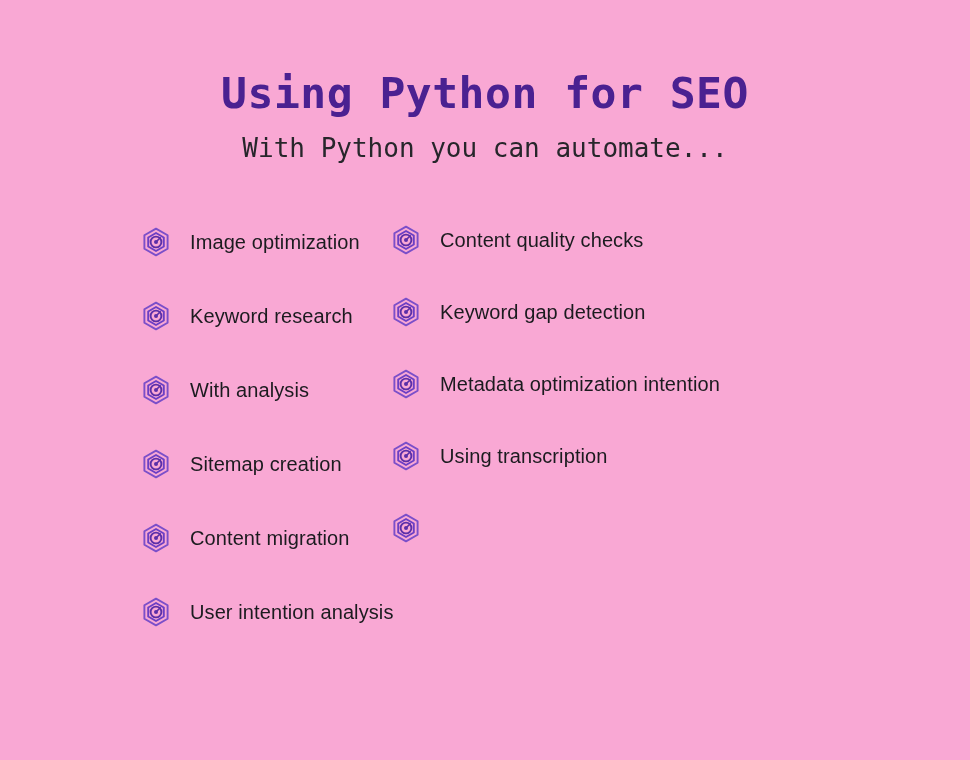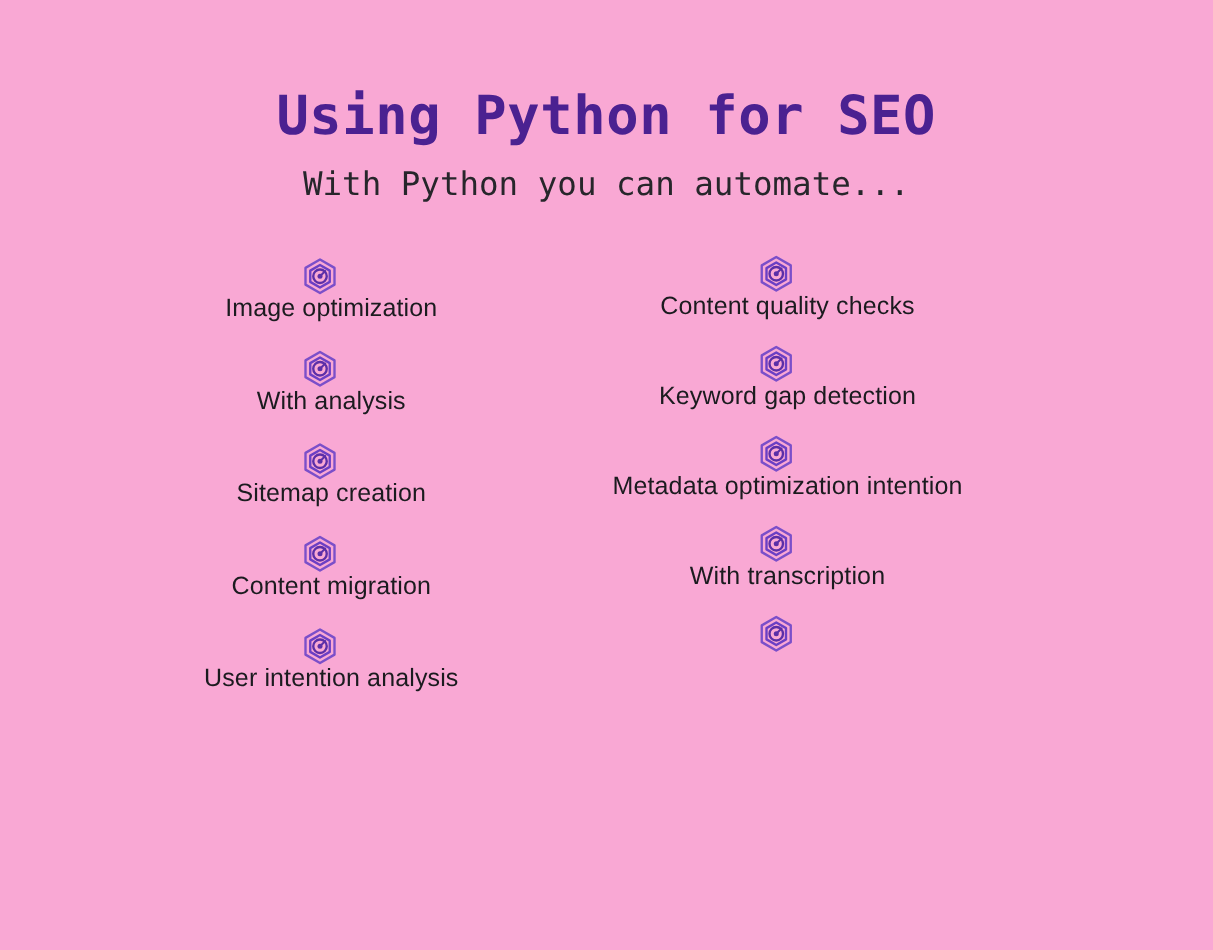--- a/index.html
+++ b/index.html
@@ -75,21 +75,21 @@
     box-sizing: border-box;
   }
   .column-right {
     width: 480px;
     padding-left: 0px;
     box-sizing: border-box;
   }
 
   .feature-item {
     display: flex;
-    flex-direction: column;
+    flex-direction: row;
     align-items: center;
     height: 74px;
     white-space: nowrap;
   }
   .column-right .feature-item {
     margin-top: -2px;
   }
 
   .feature-icon {
     flex: 0 0 auto;
@@ -154,20 +154,36 @@
             <g fill="none" stroke="#5c2fa8" stroke-width="1.9">
               <circle cx="16" cy="16" r="5.4"></circle>
               <circle cx="16" cy="16" r="2.0" fill="#5c2fa8" stroke="none"></circle>
               <line x1="16" y1="16" x2="20.2" y2="11.8" stroke-width="1.6" stroke-linecap="round"></line>
             </g>
           </svg>
         </span>
         <span class="feature-label">Image optimization</span>
       </div>
 
+      <div class="feature-item">
+        <span class="feature-icon">
+          <svg viewBox="0 0 32 32" width="32" height="32" aria-hidden="true">
+            <g fill="none" stroke="#7b4fc9" stroke-width="1.9" stroke-linejoin="round">
+              <polygon points="16,2.6 27.6,9.3 27.6,22.7 16,29.4 4.4,22.7 4.4,9.3"></polygon>
+              <polygon points="16,7.0 23.8,11.5 23.8,20.5 16,25.0 8.2,20.5 8.2,11.5" stroke="#6b3fc4"></polygon>
+            </g>
+            <g fill="none" stroke="#5c2fa8" stroke-width="1.9">
+              <circle cx="16" cy="16" r="5.4"></circle>
+              <circle cx="16" cy="16" r="2.0" fill="#5c2fa8" stroke="none"></circle>
+              <line x1="16" y1="16" x2="20.2" y2="11.8" stroke-width="1.6" stroke-linecap="round"></line>
+            </g>
+          </svg>
+        </span>
+        <span class="feature-label">Keyword research</span>
+      </div>
 
       <div class="feature-item">
         <span class="feature-icon">
           <svg viewBox="0 0 32 32" width="32" height="32" aria-hidden="true">
             <g fill="none" stroke="#7b4fc9" stroke-width="1.9" stroke-linejoin="round">
               <polygon points="16,2.6 27.6,9.3 27.6,22.7 16,29.4 4.4,22.7 4.4,9.3"></polygon>
               <polygon points="16,7.0 23.8,11.5 23.8,20.5 16,25.0 8.2,20.5 8.2,11.5" stroke="#6b3fc4"></polygon>
             </g>
             <g fill="none" stroke="#5c2fa8" stroke-width="1.9">
               <circle cx="16" cy="16" r="5.4"></circle>
@@ -291,21 +307,21 @@
               <polygon points="16,2.6 27.6,9.3 27.6,22.7 16,29.4 4.4,22.7 4.4,9.3"></polygon>
               <polygon points="16,7.0 23.8,11.5 23.8,20.5 16,25.0 8.2,20.5 8.2,11.5" stroke="#6b3fc4"></polygon>
             </g>
             <g fill="none" stroke="#5c2fa8" stroke-width="1.9">
               <circle cx="16" cy="16" r="5.4"></circle>
               <circle cx="16" cy="16" r="2.0" fill="#5c2fa8" stroke="none"></circle>
               <line x1="16" y1="16" x2="20.2" y2="11.8" stroke-width="1.6" stroke-linecap="round"></line>
             </g>
           </svg>
         </span>
-        <span class="feature-label">With transcription</span>
+        <span class="feature-label">Using transcription</span>
       </div>
 
 
       <div class="feature-item">
         <span class="feature-icon">
           <svg viewBox="0 0 32 32" width="32" height="32" aria-hidden="true">
             <g fill="none" stroke="#7b4fc9" stroke-width="1.9" stroke-linejoin="round">
               <polygon points="16,2.6 27.6,9.3 27.6,22.7 16,29.4 4.4,22.7 4.4,9.3"></polygon>
               <polygon points="16,7.0 23.8,11.5 23.8,20.5 16,25.0 8.2,20.5 8.2,11.5" stroke="#6b3fc4"></polygon>
             </g>

